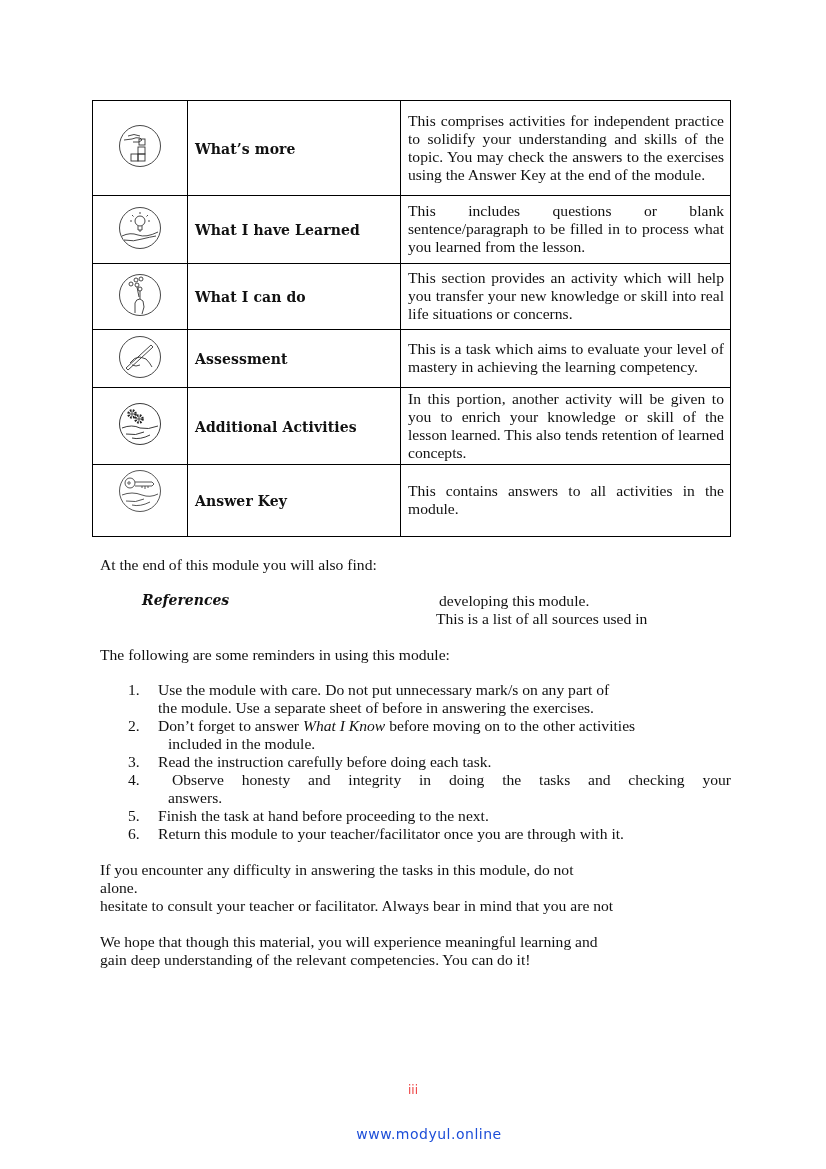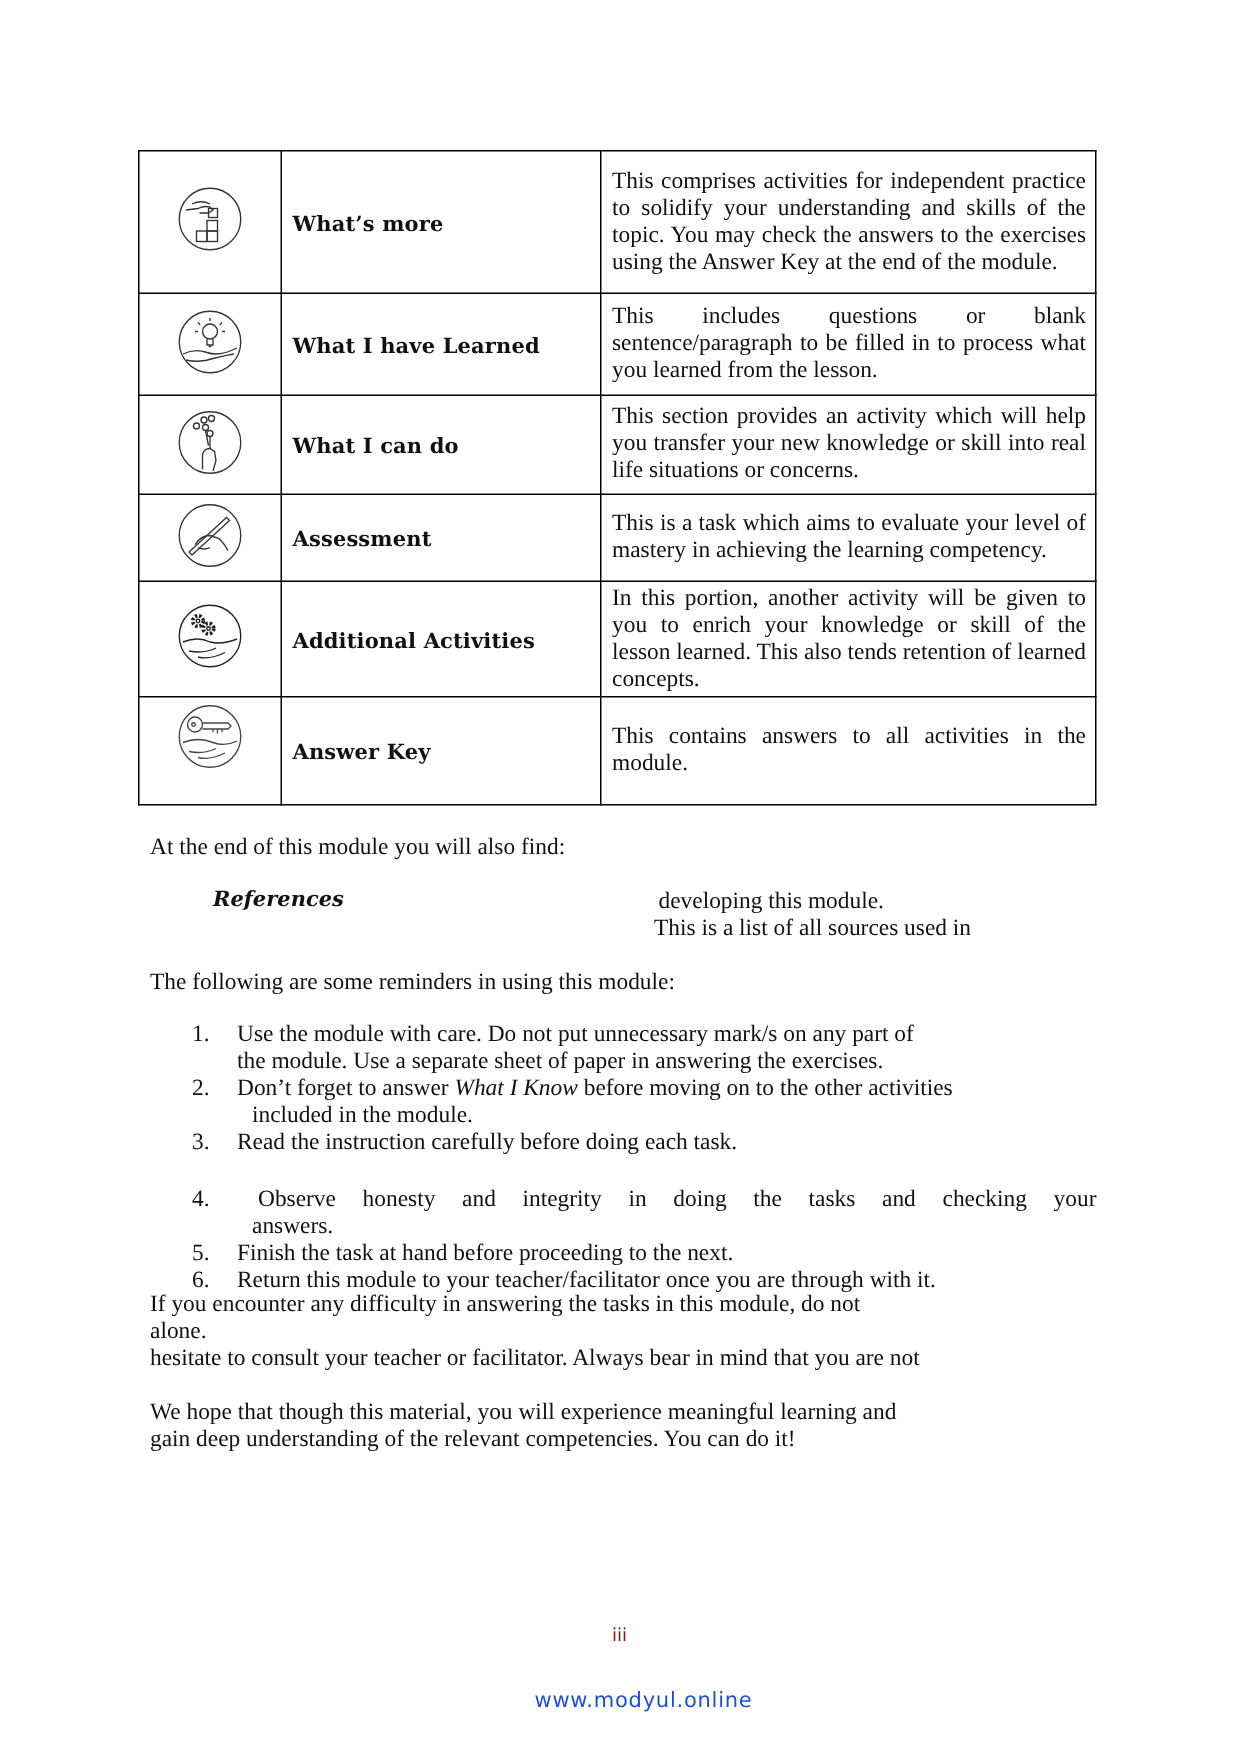--- a/index.html
+++ b/index.html
@@ -22,21 +22,21 @@
   .icon svg { width: 44px; height: 44px; display: block; }
 
   .para { position: absolute; left: 100px; width: 632px; font-family: "Liberation Serif", "DejaVu Serif", serif; font-size: 15.6px; line-height: 18px; }
   .ref-term { position: absolute; left: 130px; font-family: "DejaVu Serif", serif; font-weight: bold; font-style: italic; font-size: 14px; margin-left: 12px; }
   .ref-desc { position: absolute; left: 436px; width: 290px; font-family: "Liberation Serif", "DejaVu Serif", serif; font-size: 15.6px; line-height: 18px; }
 
   ol.reminders { position: absolute; left: 128px; top: 681px; width: 603px; margin: 0; padding: 0; list-style: none; font-family: "Liberation Serif", "DejaVu Serif", serif; font-size: 15.6px; line-height: 18px; }
   ol.reminders li { position: relative; padding-left: 30px; text-align: justify; text-align-last: left; }
   ol.reminders li .num { position: absolute; left: 0; top: 0; }
 
-  .page-number { position: absolute; left: 0; width: 826px; top: 1083px; text-align: center; font-family: "DejaVu Sans", sans-serif; font-size: 12px; color: #7f1d1d; }
+  .page-number { position: absolute; left: 0; width: 826px; top: 1083px; text-align: center; font-family: "DejaVu Sans", sans-serif; font-size: 12px; color: #ef4444; }
   .watermark { position: absolute; left: 16px; width: 826px; top: 1126px; text-align: center; font-family: "DejaVu Sans", sans-serif; font-size: 14px; color: #1d4ed8; letter-spacing: 0.5px; }
 </style>
 </head>
 <body>
 
 <div class="page">
 
   <table class="legend">
     <tbody>
         <tr style="height:95px;">
@@ -163,34 +163,34 @@
     <div style="padding-left:3px;">developing this module.</div>
     <div>This is a list of all sources used in</div>
   </div>
 
   <div class="para" style="top:646px;">The following are some reminders in using this module:</div>
 
   <ol class="reminders">
     <li>
       <span class="num">1.</span>
       <span>Use the module with care.  Do not put unnecessary mark/s on any part of</span><br>
-      <span>the module.  Use a separate sheet of paper in answering the exercises.</span>
+      <span>the module.  Use a separate sheet of before in answering the exercises.</span>
     </li>
     <li>
       <span class="num">2.</span>
       <span><span>Don’t forget to answer </span><em>What I Know</em><span> before moving on to the other activities</span></span><br>
       <span style="padding-left:10px;">included in the module.</span>
     </li>
     <li>
       <span class="num">3.</span>
       <span>Read the instruction carefully before doing each task.</span>
     </li>
     <li style="text-align:justify; text-align-last:justify;">
       <span class="num">4.</span>
-      <span style="display:block; padding-left:14px;margin-top:20px;">Observe honesty and integrity in doing the tasks and checking your</span>
+      <span style="display:block; padding-left:14px;">Observe honesty and integrity in doing the tasks and checking your</span>
     </li>
     <li style="margin-top:0;">
       <span style="padding-left:10px;">answers.</span>
     </li>
     <li>
       <span class="num">5.</span>
       <span>Finish the task at hand before proceeding to the next.</span>
     </li>
     <li>
       <span class="num">6.</span>

